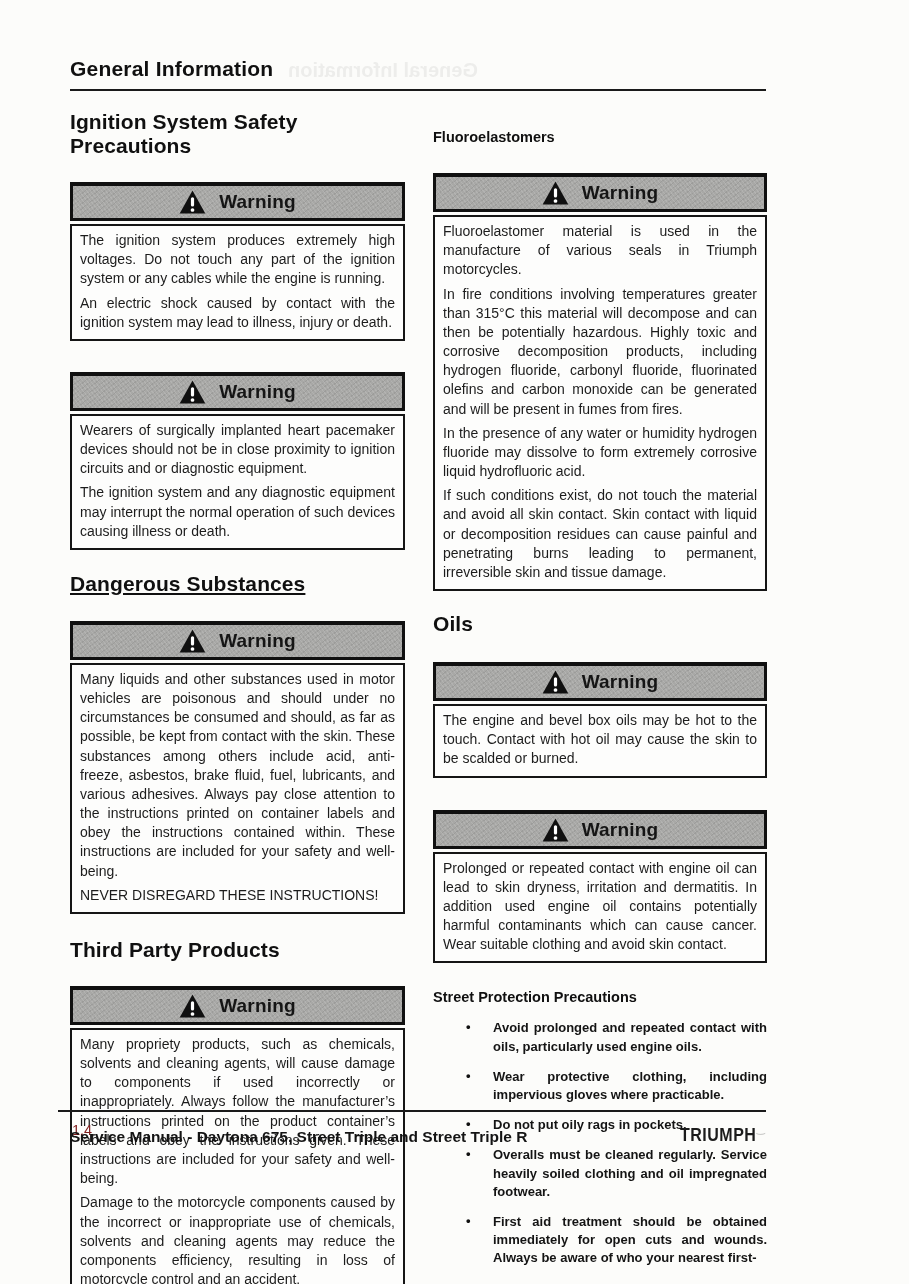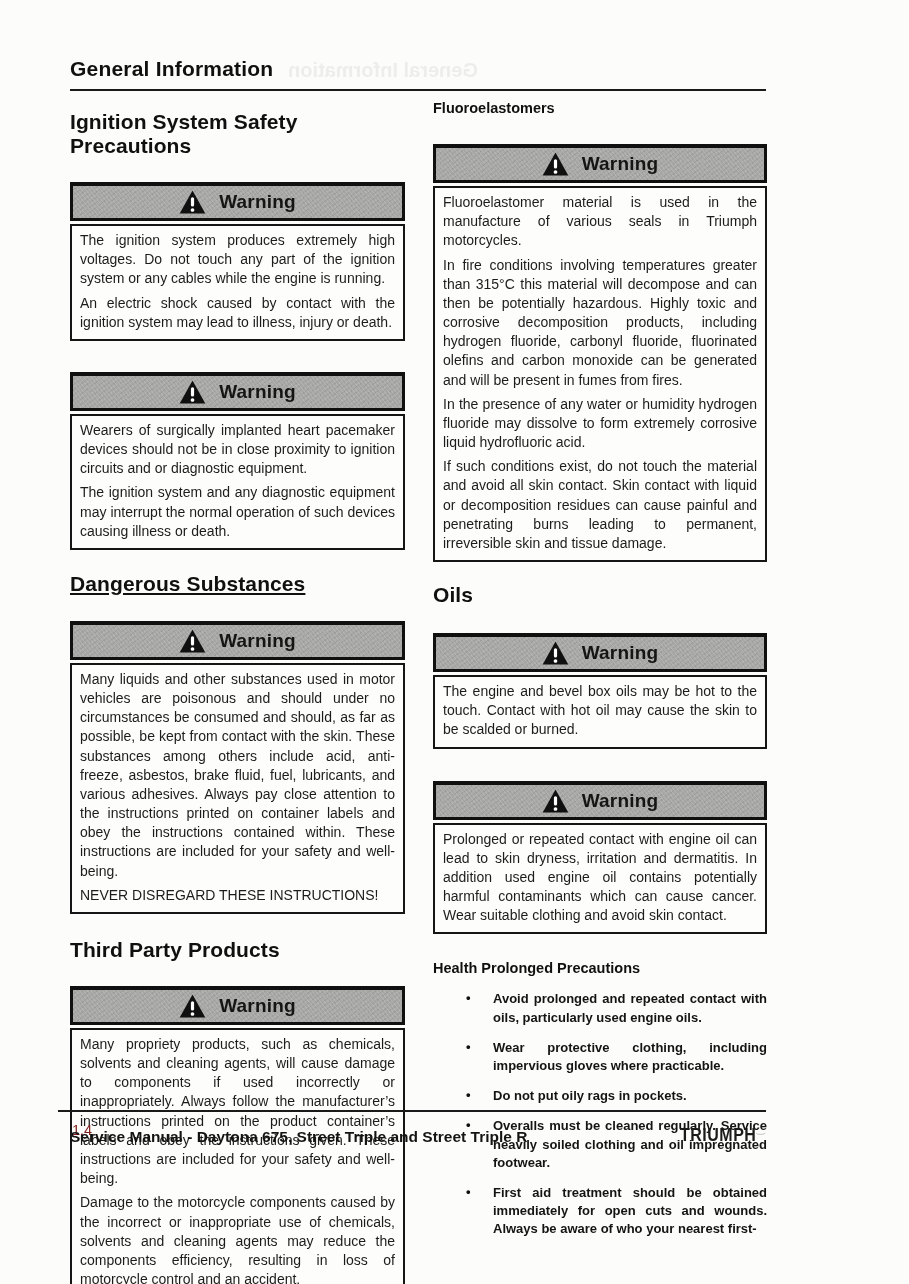--- a/index.html
+++ b/index.html
@@ -24,21 +24,21 @@
     color:rgba(40,40,40,.07);
     transform:scaleX(-1);
     font-size:20px; font-weight:bold;
     filter:blur(.6px);
     white-space:nowrap;
   }
 
   
   .col { position:absolute; top:110px; }
   .col-left  { left:70px;  width:335px; }
-  .col-right { left:433px; width:334px; top:100px; }
+  .col-right { left:433px; width:334px; top:129px; }
 
   
   .warnbox { width:100%; }
   .warnhead {
     display:flex; align-items:center; justify-content:center; gap:13px;
     height:39px;
     border:3px solid #101010; border-top-width:4px;
     background-color:#a8a8a6;
     background-image:
       repeating-linear-gradient(52deg, rgba(255,255,255,.12) 0 1px, rgba(0,0,0,0) 1px 3px),
@@ -215,21 +215,21 @@
         <rect x="44" y="27" width="12" height="35" rx="6" fill="#ffffff"></rect>
         <circle cx="50" cy="75" r="7" fill="#ffffff"></circle>
       </svg>
       <span class="wlabel">Warning</span>
     </div>
     <div class="warnbody">
       <p>Prolonged or repeated contact with engine oil can lead to skin dryness, irritation and dermatitis. In addition used engine oil contains potentially harmful contaminants which can cause cancer. Wear suitable clothing and avoid skin contact.</p>
     </div>
   </div>
 
-  <div class="h3 mt-health">Health Prolonged Precautions</div>
+  <div class="h3 mt-health">Street Protection Precautions</div>
 
   <div class="bullets">
     <div class="bullet">
       <span class="dot">•</span>
       <div class="btxt">Avoid prolonged and repeated contact with oils, particularly used engine oils.</div>
     </div>
     <div class="bullet">
       <span class="dot">•</span>
       <div class="btxt">Wear protective clothing, including impervious gloves where practicable.</div>
     </div>

